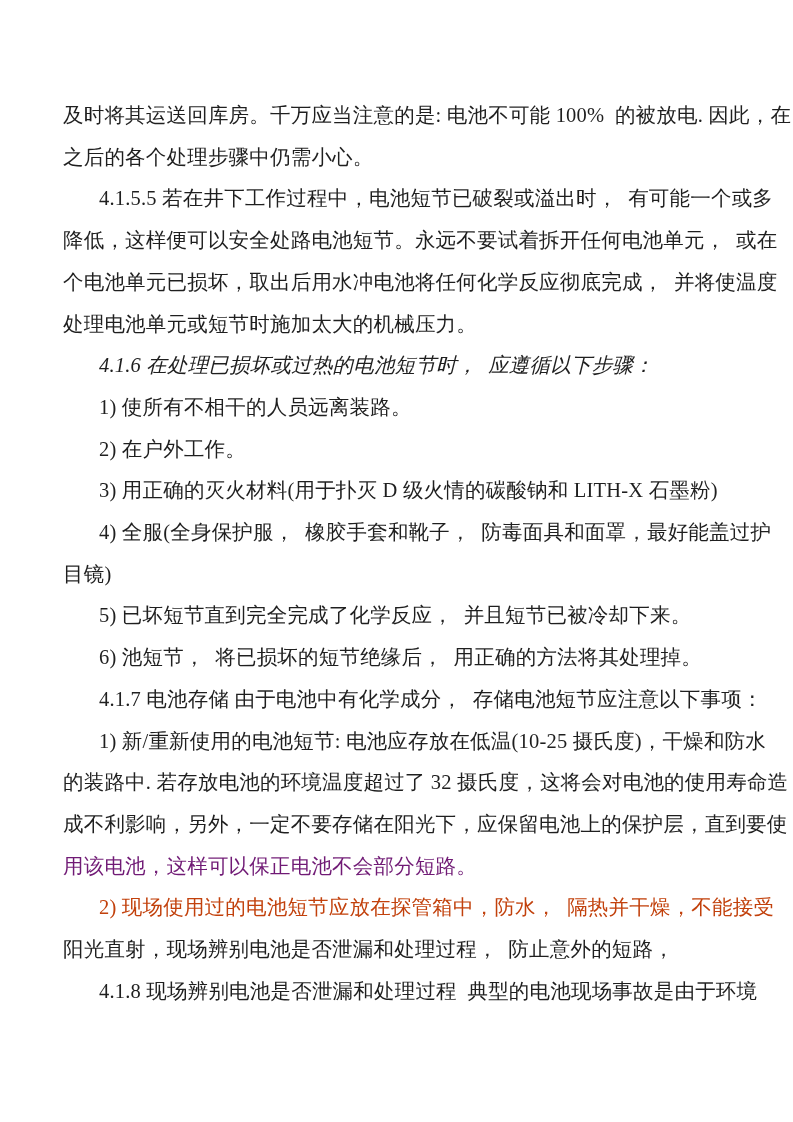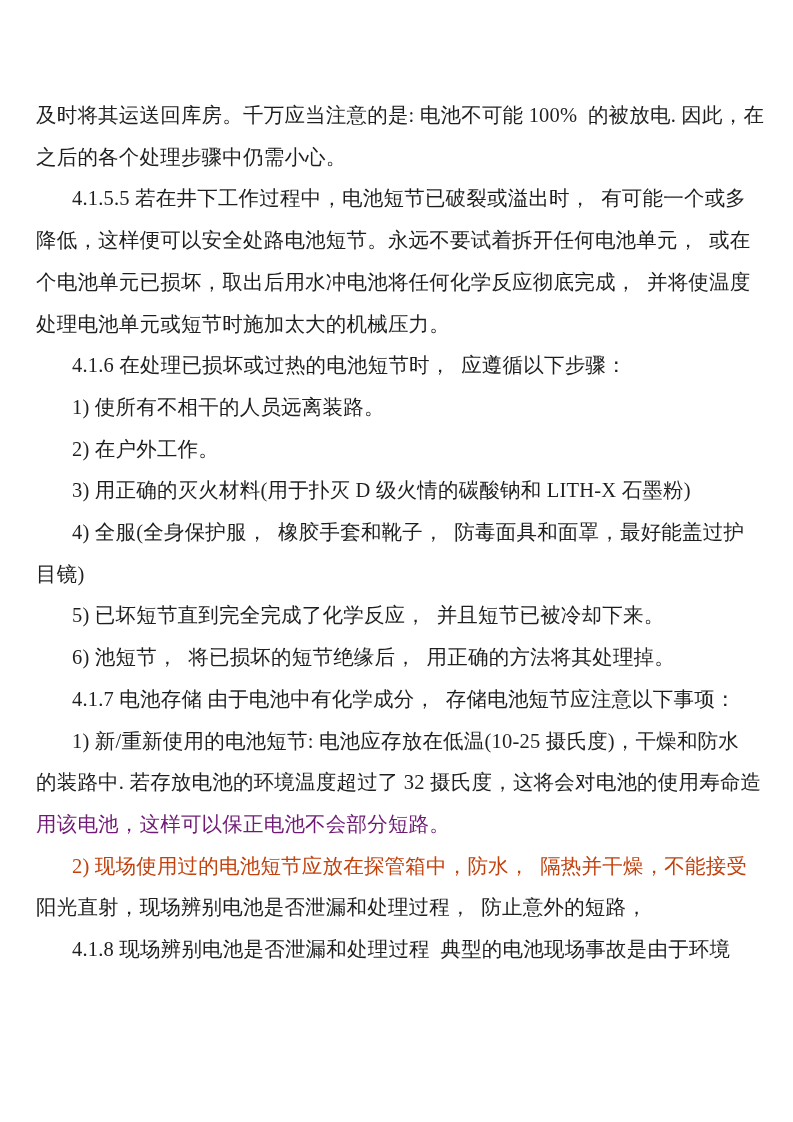--- a/index.html
+++ b/index.html
@@ -6,21 +6,21 @@
     margin: 0;
     padding: 0;
     background: #ffffff;
   }
   .page {
     position: relative;
     width: 793px;
     height: 1122px;
     background: #ffffff;
     box-sizing: border-box;
-    padding: 95px 63px 0 36px;
+    padding: 95px 63px 0 63px;
     overflow: hidden;
   }
   .text-block {
     width: 667px;
   }
   .line {
     font-family: "Liberation Serif", "DejaVu Serif", serif;
     font-size: 20.5px;
     line-height: 41.7px;
     color: #1f1f1f;
@@ -39,29 +39,30 @@
 <body>
 
 <div class="page" style="background: rgb(255, 255, 255);">
   <div class="text-block" id="doc-text">
       <div class="line justify" style="color: rgb(31, 31, 31);">及时将其运送回库房。千万应当注意的是: 电池不可能 100%  的被放电. 因此，在</div>
       <div class="line" style="color: rgb(31, 31, 31);">之后的各个处理步骤中仍需小心。</div>
       <div class="line indent justify" style="color: rgb(31, 31, 31);">4.1.5.5 若在井下工作过程中，电池短节已破裂或溢出时，  有可能一个或多</div>
       <div class="line justify" style="color: rgb(31, 31, 31);">降低，这样便可以安全处路电池短节。永远不要试着拆开任何电池单元，  或在</div>
       <div class="line justify" style="color: rgb(31, 31, 31);">个电池单元已损坏，取出后用水冲电池将任何化学反应彻底完成，  并将使温度</div>
       <div class="line" style="color: rgb(31, 31, 31);">处理电池单元或短节时施加太大的机械压力。</div>
-      <div class="line indent" style="color: rgb(31, 31, 31);">4.1.6 在处理已损坏或过热的电池短节时，  应遵循以下步骤：</div>
+      <div class="line indent" style="color: rgb(31, 31, 31); font-style: italic;">4.1.6 在处理已损坏或过热的电池短节时，  应遵循以下步骤：</div>
       <div class="line indent" style="color: rgb(31, 31, 31);">1) 使所有不相干的人员远离装路。</div>
       <div class="line indent" style="color: rgb(31, 31, 31);">2) 在户外工作。</div>
       <div class="line indent" style="color: rgb(31, 31, 31);">3) 用正确的灭火材料(用于扑灭 D 级火情的碳酸钠和 LITH-X 石墨粉)</div>
       <div class="line indent justify" style="color: rgb(31, 31, 31);">4) 全服(全身保护服，  橡胶手套和靴子，  防毒面具和面罩，最好能盖过护</div>
       <div class="line" style="color: rgb(31, 31, 31);">目镜)</div>
       <div class="line indent" style="color: rgb(31, 31, 31);">5) 已坏短节直到完全完成了化学反应，  并且短节已被冷却下来。</div>
       <div class="line indent" style="color: rgb(31, 31, 31);">6) 池短节，  将已损坏的短节绝缘后，  用正确的方法将其处理掉。</div>
       <div class="line indent justify" style="color: rgb(31, 31, 31);">4.1.7 电池存储 由于电池中有化学成分，  存储电池短节应注意以下事项：</div>
       <div class="line indent justify" style="color: rgb(31, 31, 31);">1) 新/重新使用的电池短节: 电池应存放在低温(10-25 摄氏度)，干燥和防水</div>
       <div class="line justify" style="color: rgb(31, 31, 31);">的装路中. 若存放电池的环境温度超过了 32 摄氏度，这将会对电池的使用寿命造</div>
+      <div class="line justify" style="color: rgb(31, 31, 31);">成不利影响，另外，一定不要存储在阳光下，应保留电池上的保护层，直到要使</div>
       <div class="line" style="color: #701a75;">用该电池，这样可以保正电池不会部分短路。</div>
       <div class="line indent justify" style="color: #c2410c;">2) 现场使用过的电池短节应放在探管箱中，防水，  隔热并干燥，不能接受</div>
       <div class="line" style="color: rgb(31, 31, 31);">阳光直射，现场辨别电池是否泄漏和处理过程，  防止意外的短路，</div>
       <div class="line indent justify" style="color: rgb(31, 31, 31);">4.1.8 现场辨别电池是否泄漏和处理过程  典型的电池现场事故是由于环境</div>
     </div>
 </div>
 
 </body></html>

